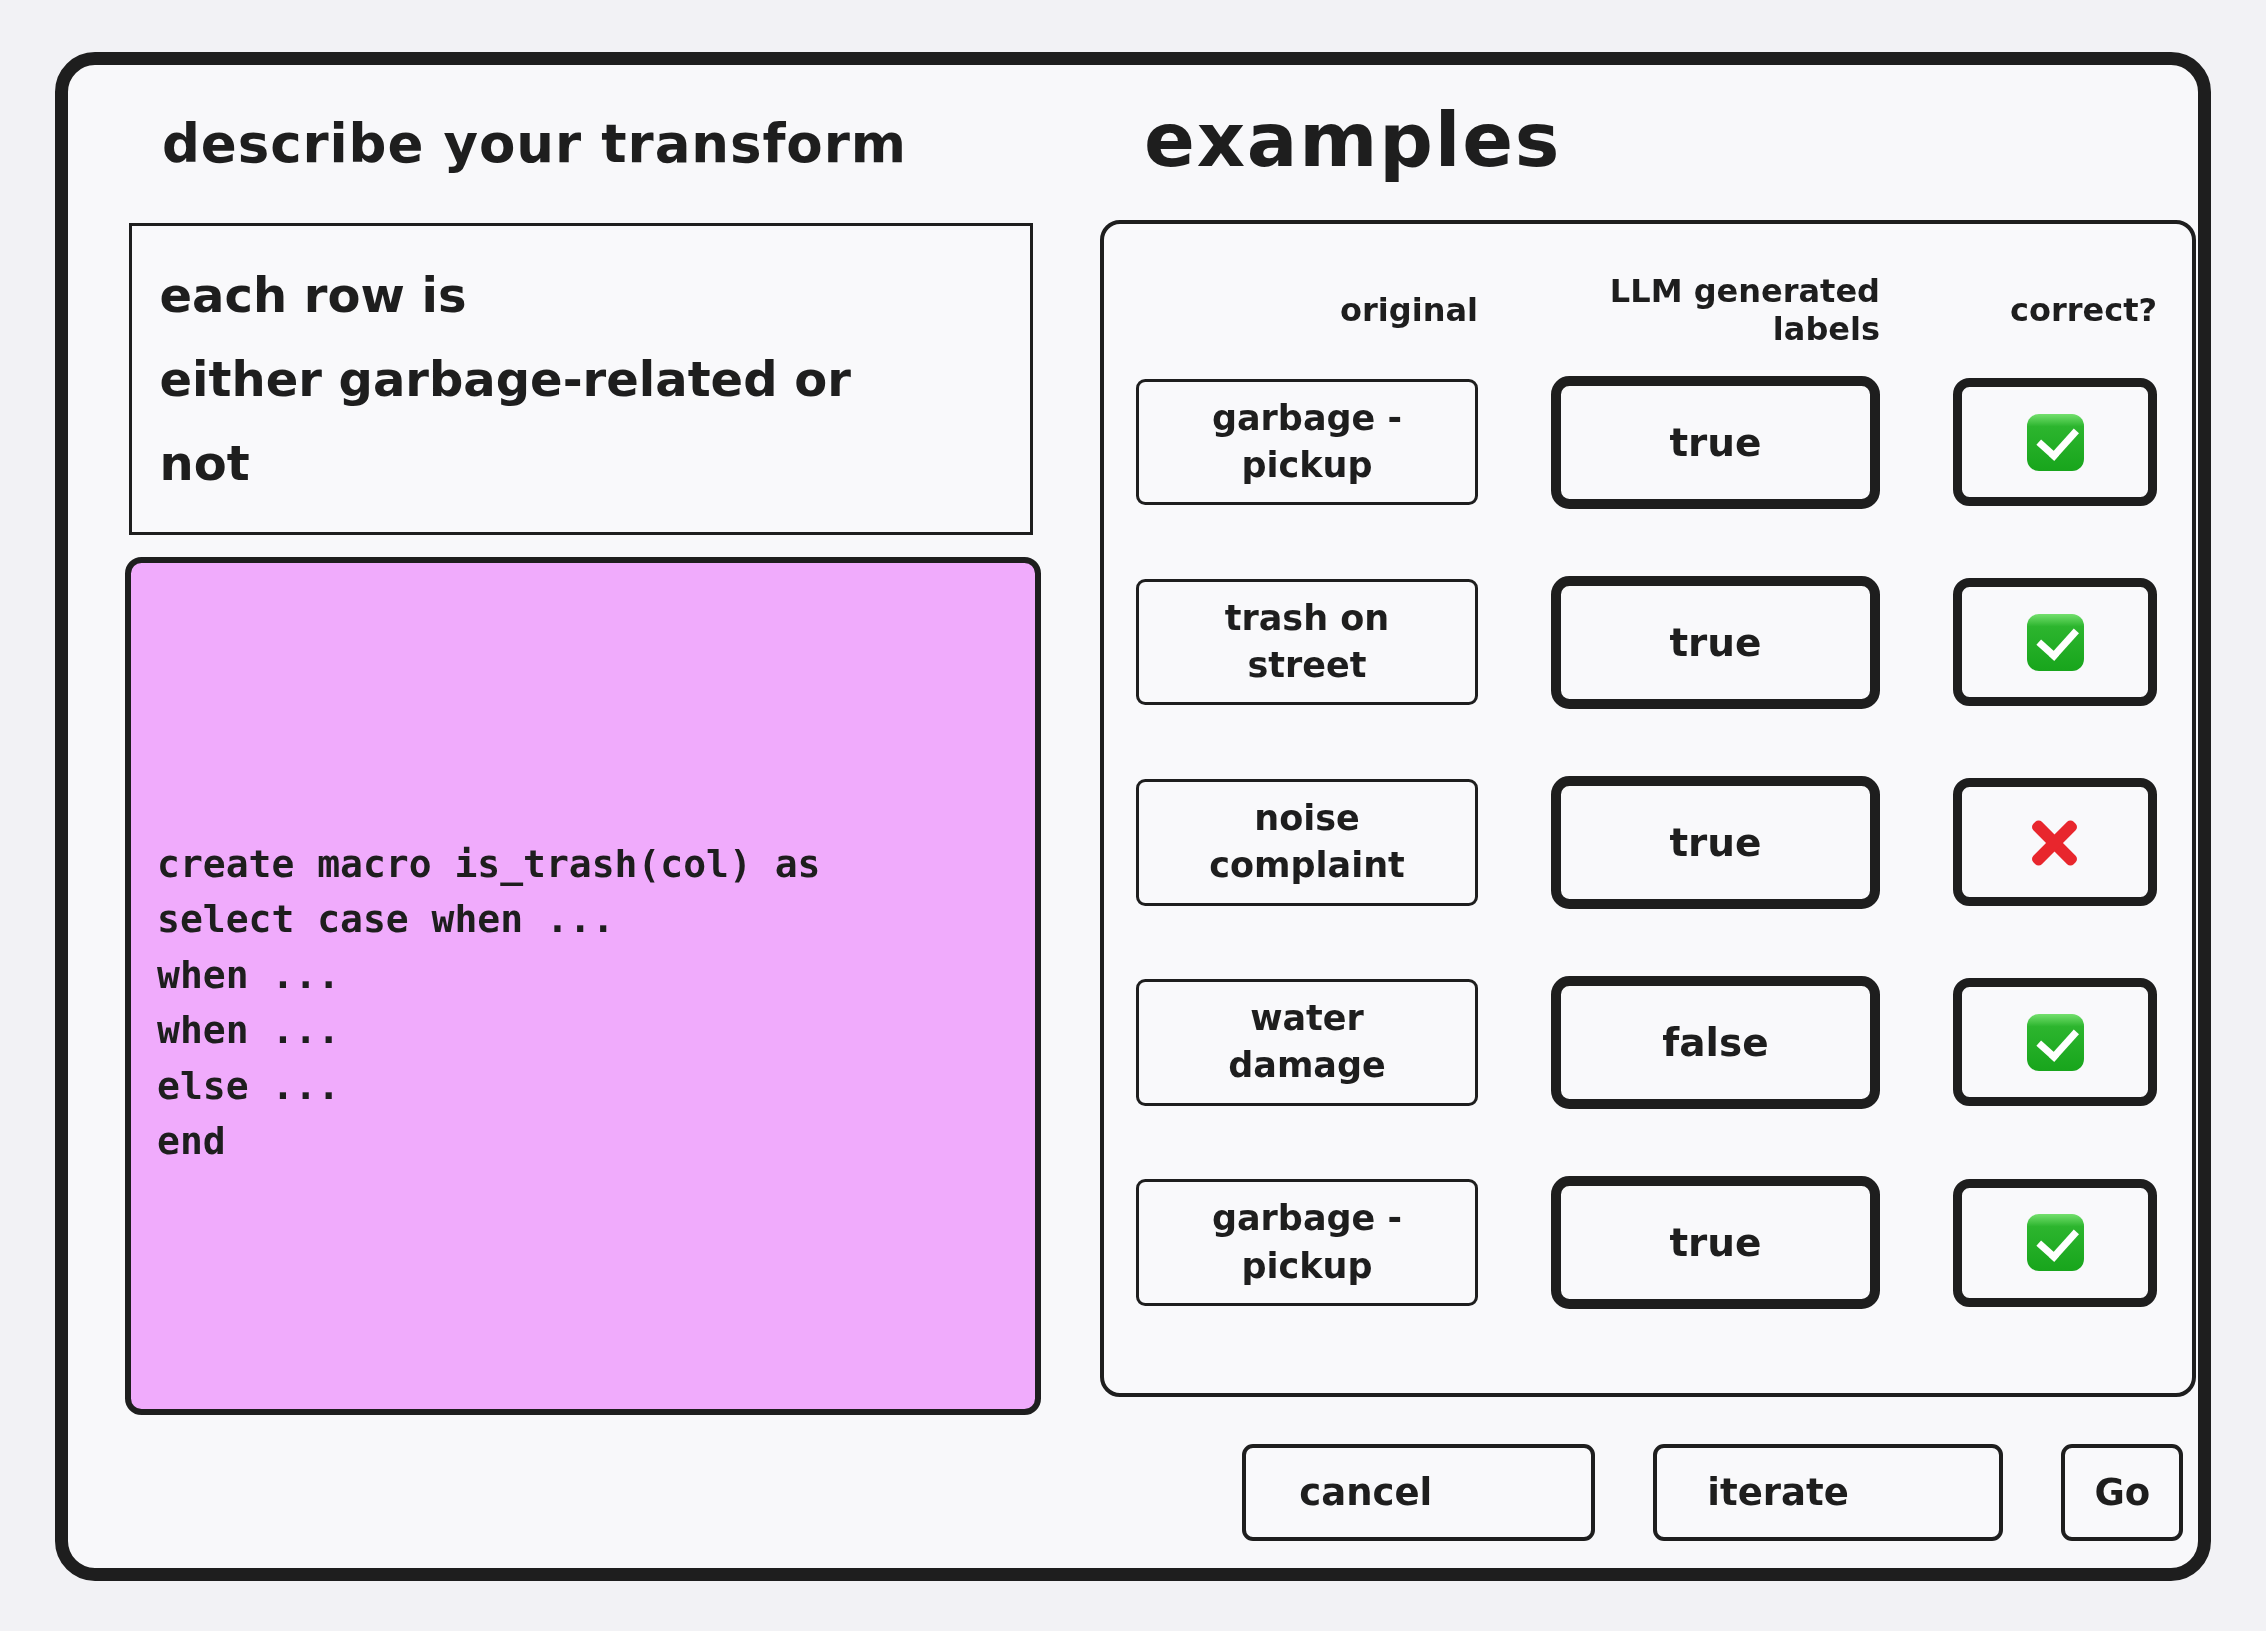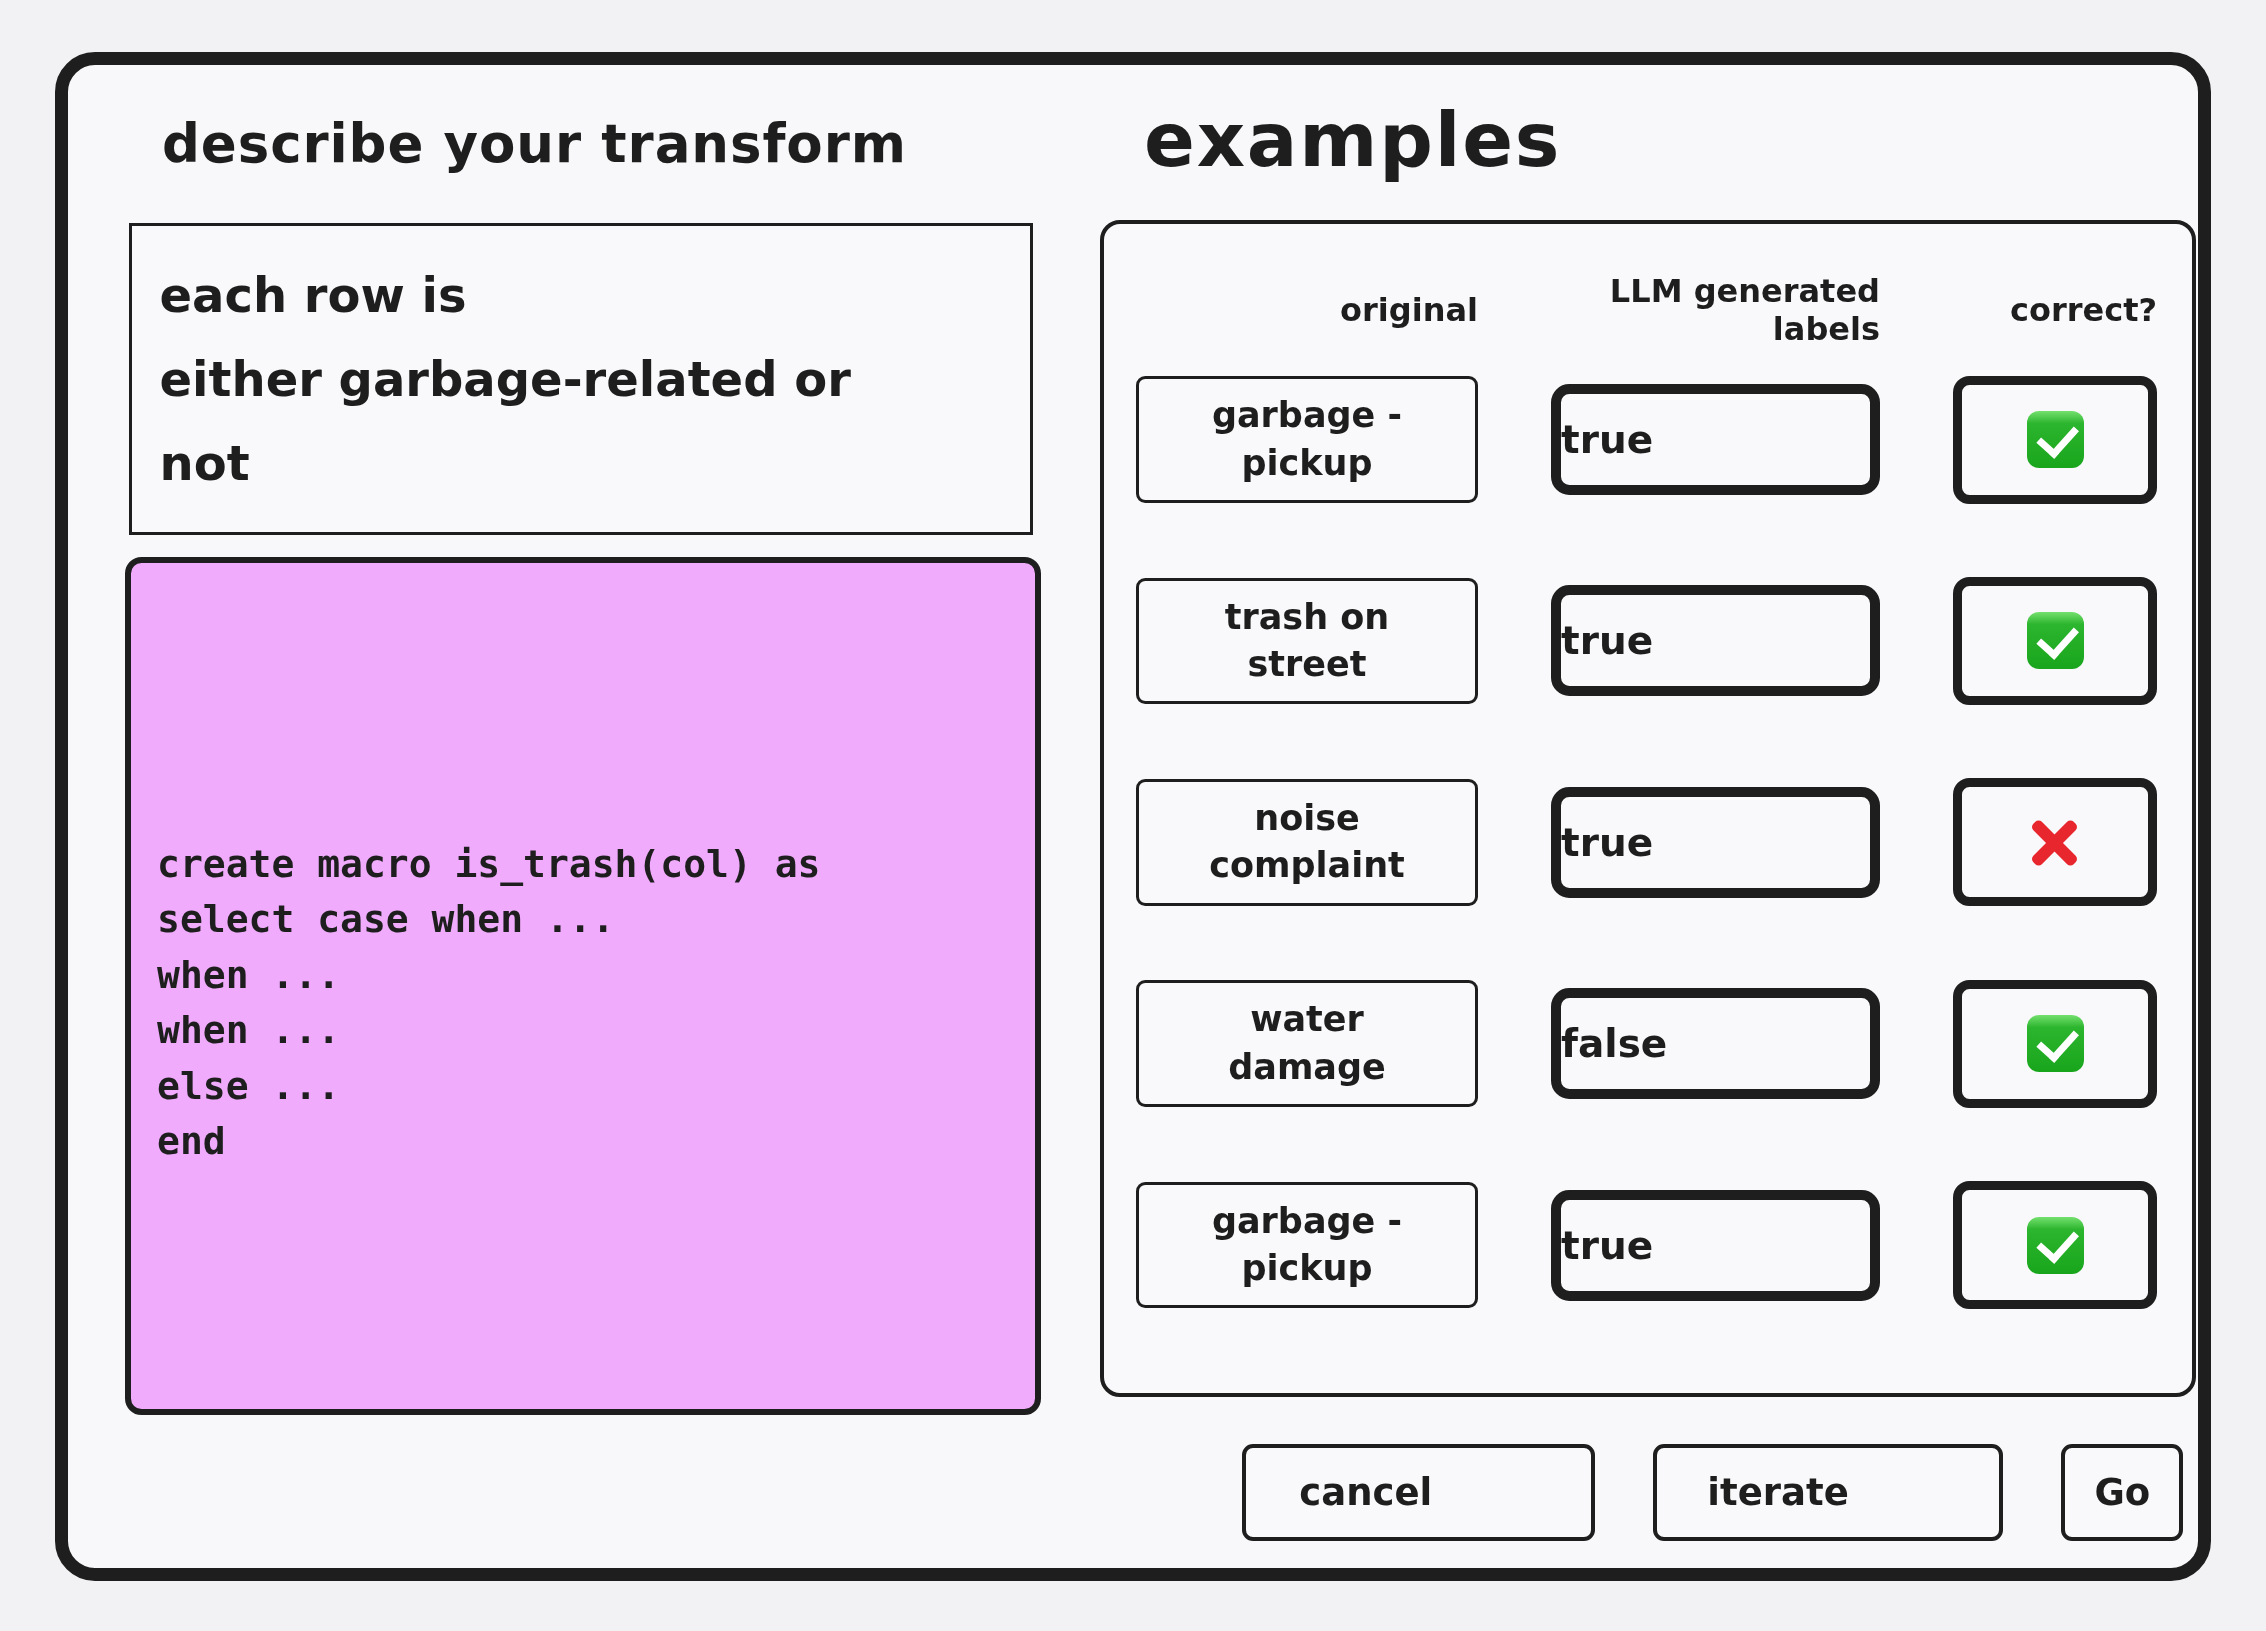--- a/index.html
+++ b/index.html
@@ -57,21 +57,21 @@
   .hdr{font-size:32px;font-weight:bold;text-align:right;}
   .rows{flex:1;display:flex;flex-direction:column;justify-content:space-between;margin-top:27.5px;}
   .orig-box{
     box-sizing:border-box;border:3.7px solid #1e1e1e;border-radius:9.2px;
     min-height:122px;display:flex;align-items:center;justify-content:center;
     text-align:center;padding:13px 33px;
   }
   .orig-box span{font-size:35px;font-weight:bold;line-height:1.35;}
   .label-box{
     box-sizing:border-box;border:10px solid #1e1e1e;border-radius:18.4px;
-    height:111px;display:flex;align-items:center;
+    height:133px;display:flex;align-items:center;justify-content:center;
   }
   .label-box span{font-size:39px;font-weight:bold;}
   .correct-box{
     box-sizing:border-box;border:9.2px solid #1e1e1e;border-radius:16.5px;
     height:128px;display:flex;align-items:center;justify-content:center;
   }
   
   .mark{position:relative;display:block;}
   .mark.check{
     width:57px;height:57px;border-radius:12px;

